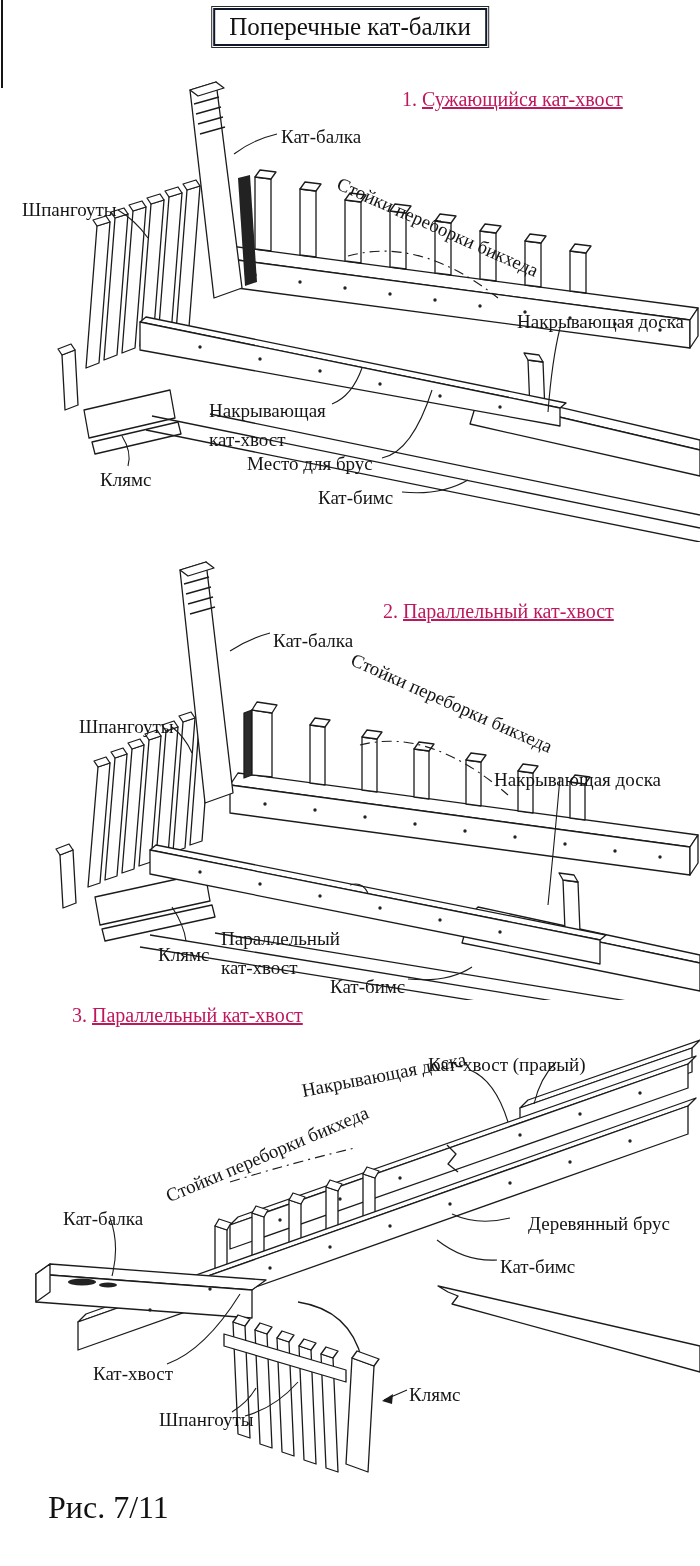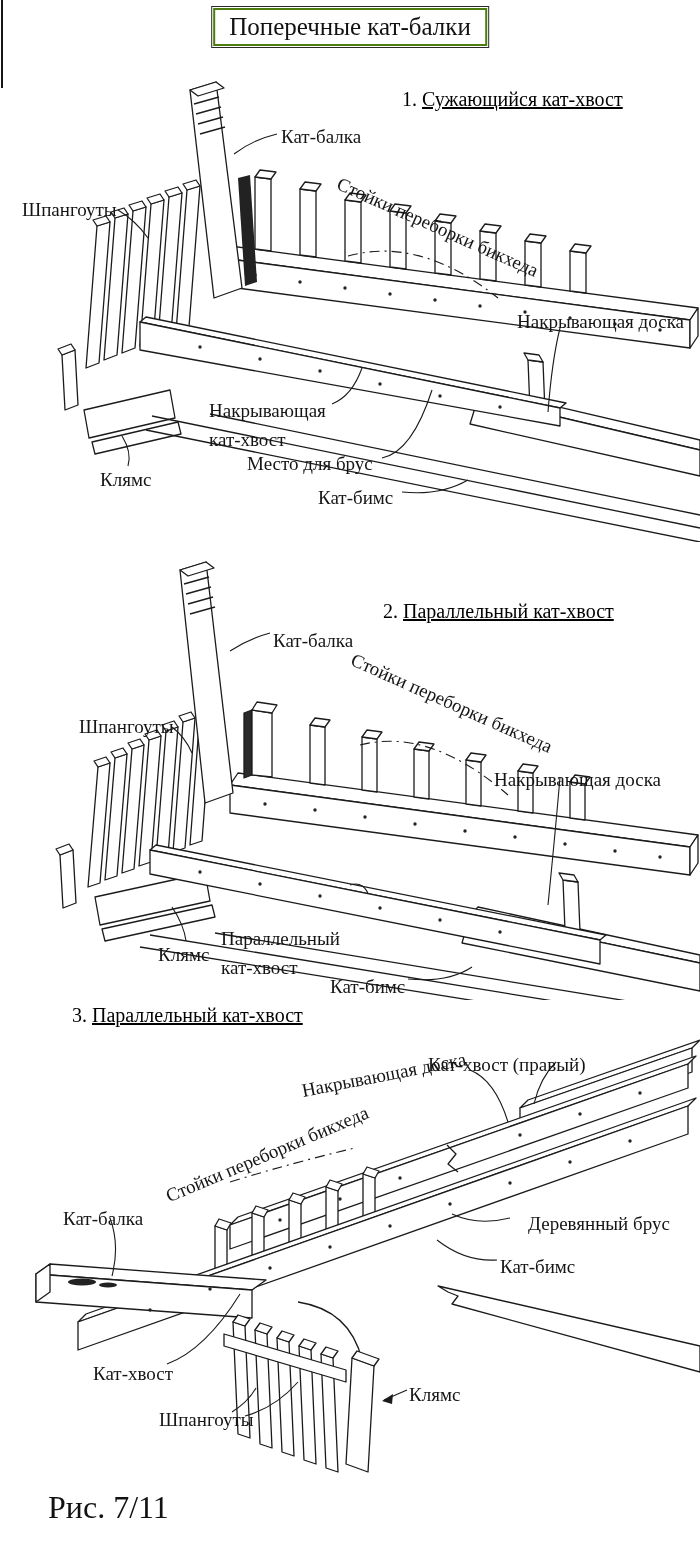--- a/index.html
+++ b/index.html
@@ -3,26 +3,26 @@
 <meta charset="utf-8">
 <style>
   * { margin:0; padding:0; box-sizing:border-box; }
   html,body { background:#fff; }
   body {
     width:700px; height:1566px; position:relative; overflow:hidden;
     font-family:"Liberation Serif","DejaVu Serif",serif; color:#111;
   }
   .lbl { position:absolute; font-size:19px; white-space:nowrap; color:#151515; }
   .lbl2 { line-height:29px; }
-  .heading { position:absolute; font-size:20px; white-space:nowrap; color:#000000; }
+  .heading { position:absolute; font-size:20px; white-space:nowrap; color:#be185d; }
   .heading .uline { text-decoration:underline; }
   .rot { transform-origin:0 50%; }
   .title-box {
     position:absolute; top:8px; left:50%; transform:translateX(-50%);
-    border:2px solid #4d7c0f; outline:1px solid #2a2a2a; outline-offset:1px;
+    border:2px solid #0f172a; outline:1px solid #2a2a2a; outline-offset:1px;
     padding:3px 14px; font-size:25px; white-space:nowrap; background:#fff;
   }
   .caption { position:absolute; left:48px; top:1489px; font-size:32px; }
   svg.diagram { position:absolute; left:0; }
   #svg1 { top:60px; }
   #svg2 { top:555px; }
   #svg3 { top:1020px; }
   .scanline { position:absolute; left:1px; top:0; width:2px; height:88px; background:#161616; }
 </style>
 </head>

